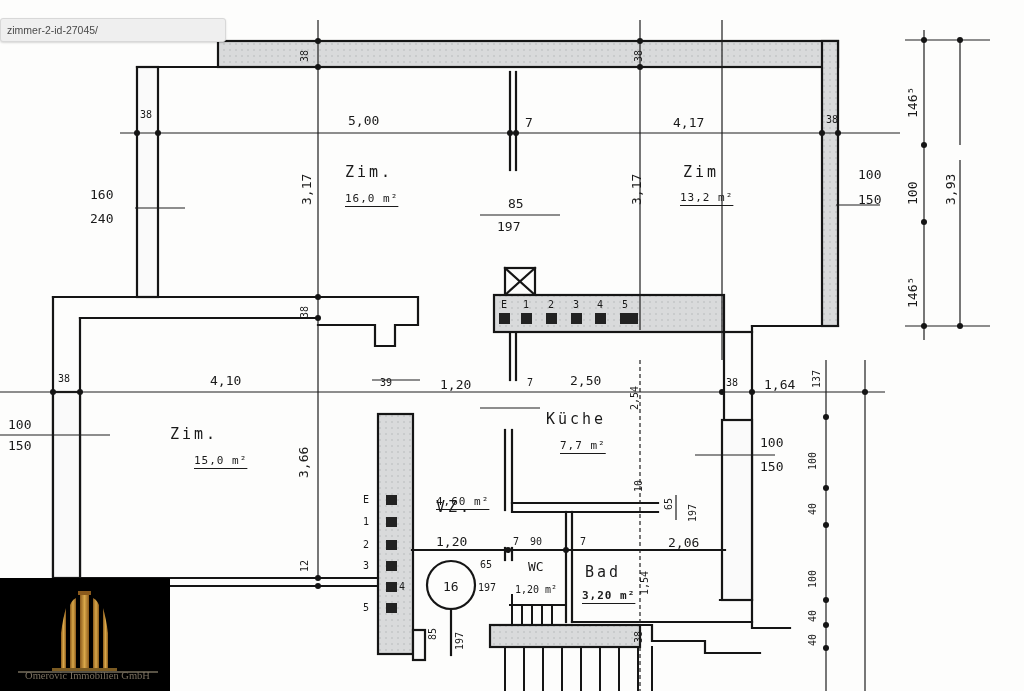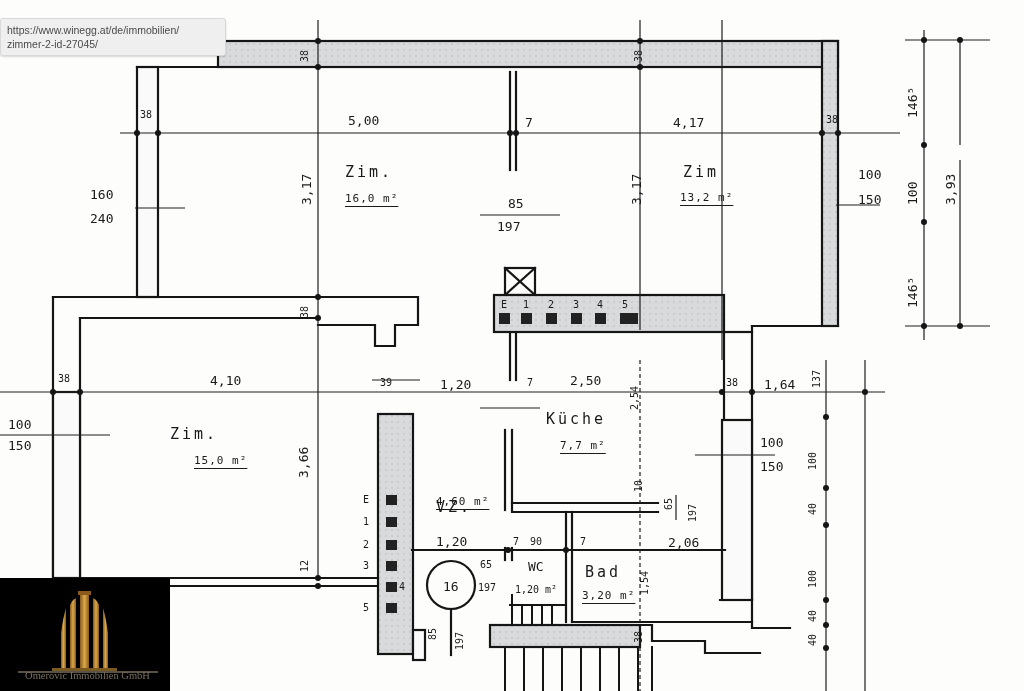--- a/index.html
+++ b/index.html
@@ -215,21 +215,21 @@
 
 <div class="lbl room" style="left:436px;top:460px;margin-top:40px;">VZ.</div>
 <div class="lbl area" style="left:436px;top:496px;">4,60 m²</div>
 <div class="lbl dim" style="left:436px;top:535px;">1,20</div>
 
 <div class="lbl dim" style="left:528px;top:560px;">WC</div>
 <div class="lbl sm" style="left:515px;top:585px;">1,20 m²</div>
 <div class="lbl sm" style="left:530px;top:537px;">90</div>
 
 <div class="lbl room" style="left:585px;top:565px;">Bad</div>
-<div class="lbl area" style="left:582px;top:590px;">3,20 m²</div>
+<div class="lbl area" style="left:582px;top:590px;font-weight:bold;">3,20 m²</div>
 <div class="lbl dim" style="left:668px;top:536px;">2,06</div>
 <div class="lbl sm rot" style="left:640px;top:595px;">1,54</div>
 
 <div class="lbl sm" style="left:140px;top:110px;">38</div>
 <div class="lbl sm" style="left:826px;top:115px;">38</div>
 <div class="lbl sm" style="left:58px;top:374px;">38</div>
 <div class="lbl sm" style="left:726px;top:378px;">38</div>
 <div class="lbl sm rot" style="left:300px;top:62px;">38</div>
 <div class="lbl sm rot" style="left:634px;top:62px;">38</div>
 <div class="lbl sm rot" style="left:300px;top:318px;">38</div>
@@ -284,21 +284,20 @@
 <div class="lbl sm" style="left:622px;top:300px;">5</div>
 
 <div class="lbl sm" style="left:363px;top:495px;">E</div>
 <div class="lbl sm" style="left:363px;top:517px;">1</div>
 <div class="lbl sm" style="left:363px;top:540px;">2</div>
 <div class="lbl sm" style="left:363px;top:561px;">3</div>
 <div class="lbl sm" style="left:399px;top:582px;">4</div>
 <div class="lbl sm" style="left:363px;top:603px;">5</div>
 
 <div class="url-tip">
-  <span>https://www.winegg.at/de/immobilien/</span>
   <span>zimmer-2-id-27045/</span>
 </div>
 
 <div class="logo">
   <svg width="170" height="113" viewBox="0 0 170 113">
     <defs>
       <linearGradient id="goldg" x1="0" x2="1">
         <stop offset="0" stop-color="#8a5a1c"></stop>
         <stop offset="0.5" stop-color="#d9a84a"></stop>
         <stop offset="1" stop-color="#8a5a1c"></stop>

